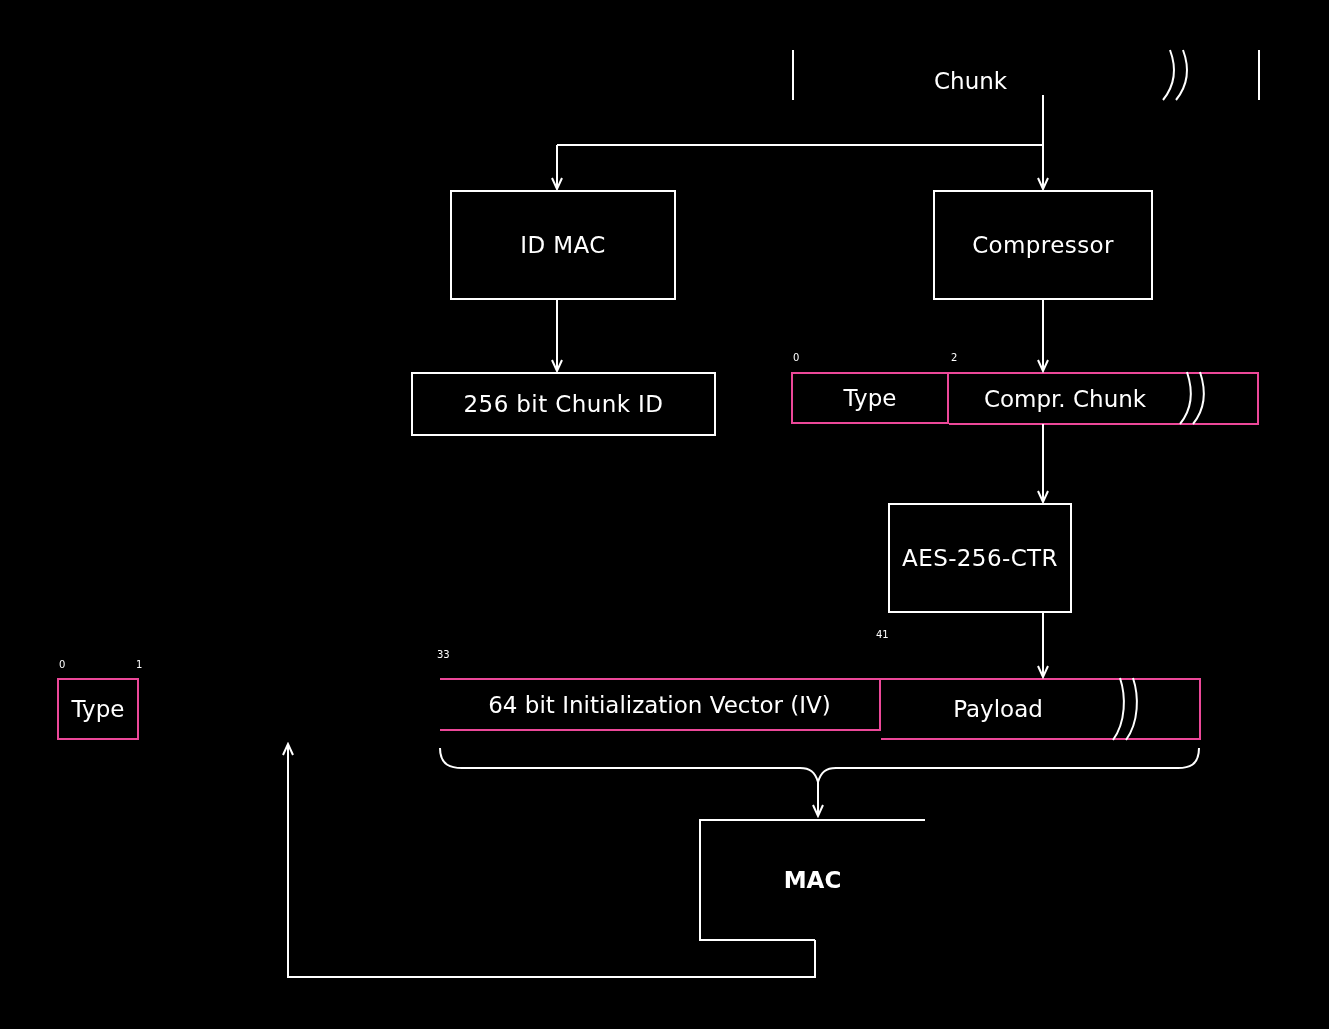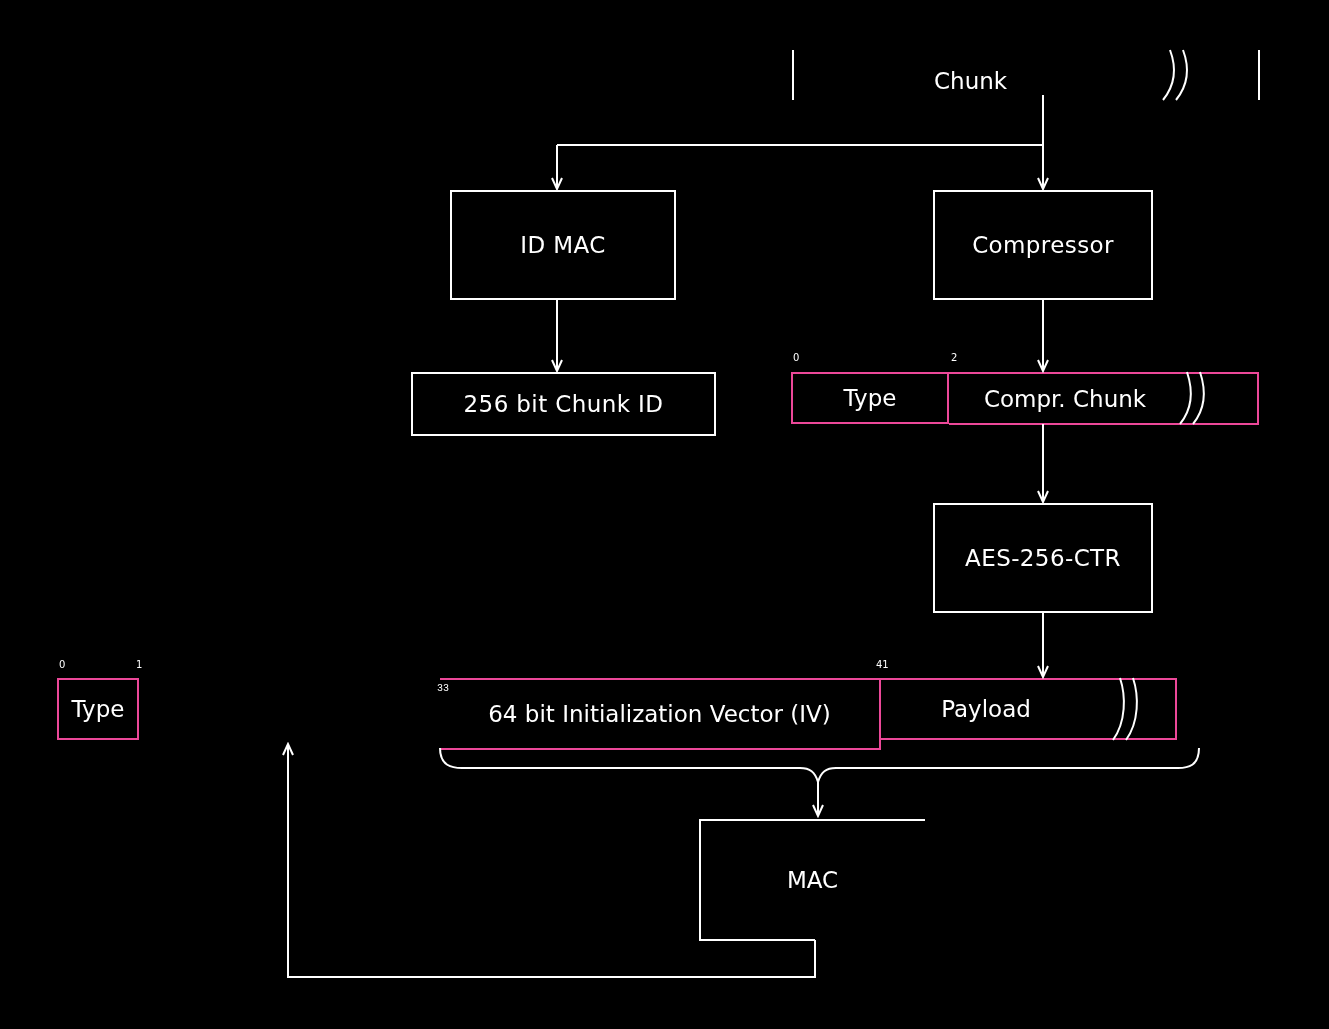--- a/index.html
+++ b/index.html
@@ -85,49 +85,49 @@
   </div>
 
   <div class="box" style="left:450px; top:190px; width:226px; height:110px;">
     <span>ID MAC</span>
   </div>
 
   <div class="box" style="left:411px; top:372px; width:305px; height:64px;">
     <span>256 bit Chunk ID</span>
   </div>
 
-  <div class="box" style="left:933px; top:503px; width:220px; height:110px;">
+  <div class="box" style="left:888px; top:503px; width:184px; height:110px;">
     <span>AES-256-CTR</span>
   </div>
 
   <div class="field" style="left:791px; top:372px; width:158px; height:52px;">
     <span>Type</span>
   </div>
   <div class="field noleft" style="left:949px; top:372px; width:310px; height:53px;">
     <span style="position:relative; left:-38px;">Compr. Chunk</span>
   </div>
   <div class="tick" style="left:793px; top:352px;">0</div>
   <div class="tick" style="left:951px; top:352px;">2</div>
 
   <div class="field" style="left:57px; top:678px; width:82px; height:62px;">
     <span>Type</span>
   </div>
-  <div class="field noleft" style="left:440px; top:678px; width:441px; height:72px;">
+  <div class="field noleft" style="left:440px; top:678px; width:441px; height:53px;">
     <span>64 bit Initialization Vector (IV)</span>
   </div>
-  <div class="field noleft" style="left:881px; top:678px; width:296px; height:62px;">
+  <div class="field noleft" style="left:881px; top:678px; width:320px; height:62px;">
     <span style="position:relative; left:-42px;">Payload</span>
   </div>
 
   <div class="tick" style="left:59px; top:659px;">0</div>
   <div class="tick" style="left:136px; top:659px;">1</div>
-  <div class="tick" style="left:437px; top:683px;font-family:Liberation Mono, monospace;">33</div>
-  <div class="tick" style="left:876px; top:659px;">41</div>
+  <div class="tick" style="left:437px; top:649px;">33</div>
+  <div class="tick" style="left:876px; top:629px;">41</div>
 
-  <div class="mac-block" style="left:700px; top:820px; width:225px; height:120px;">
+  <div class="mac-block" style="left:700px; top:820px; width:225px; height:120px;font-weight:bold;">
     <span>MAC</span>
   </div>
 
   <svg class="overlay">
     <defs>
       <marker id="arrow" markerWidth="14" markerHeight="14" refX="11" refY="6" orient="auto" markerUnits="userSpaceOnUse">
         <path d="M1,1 L12,6 L1,11" fill="none" stroke="#ffffff" stroke-width="2"></path>
       </marker>
     </defs>
     <g stroke="#ffffff" stroke-width="2" fill="none">

